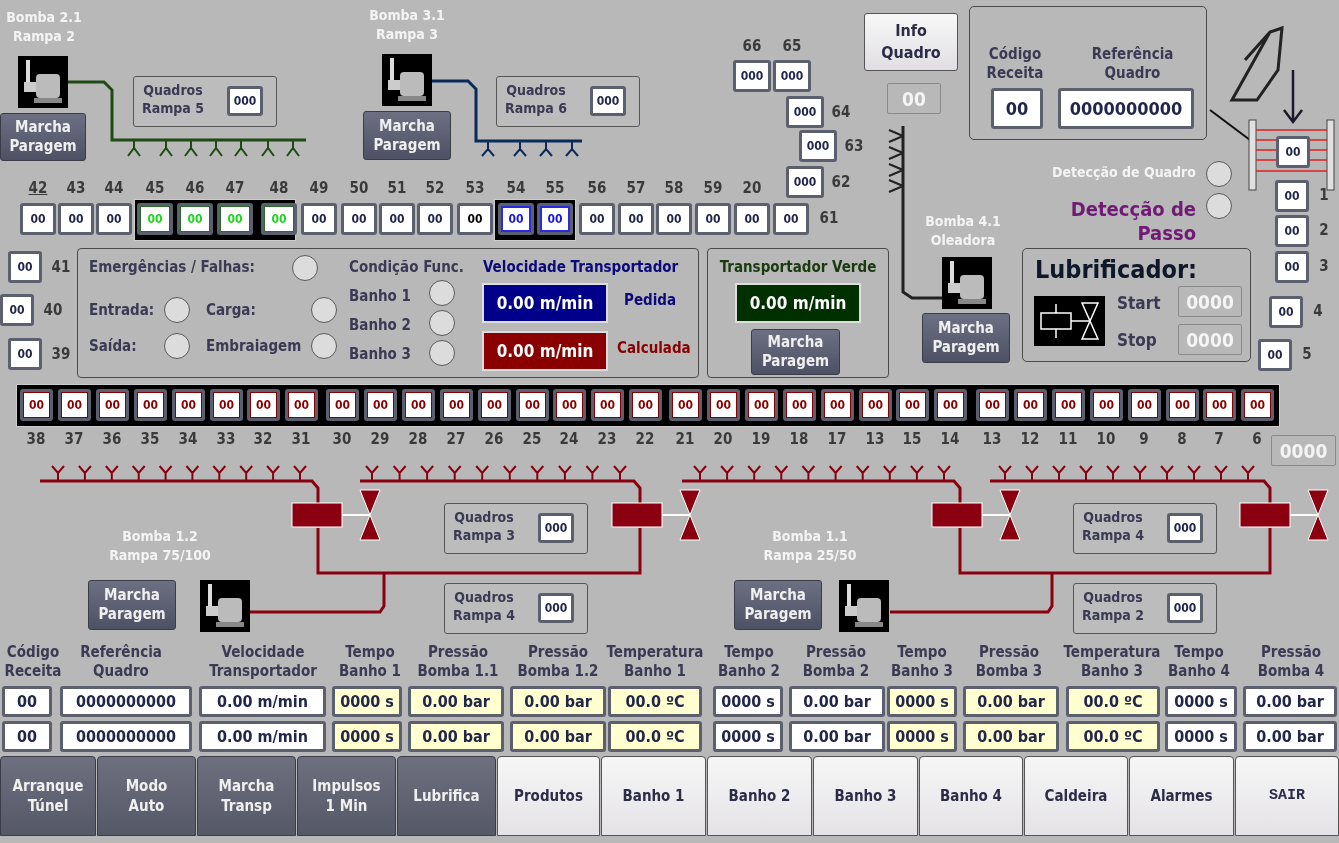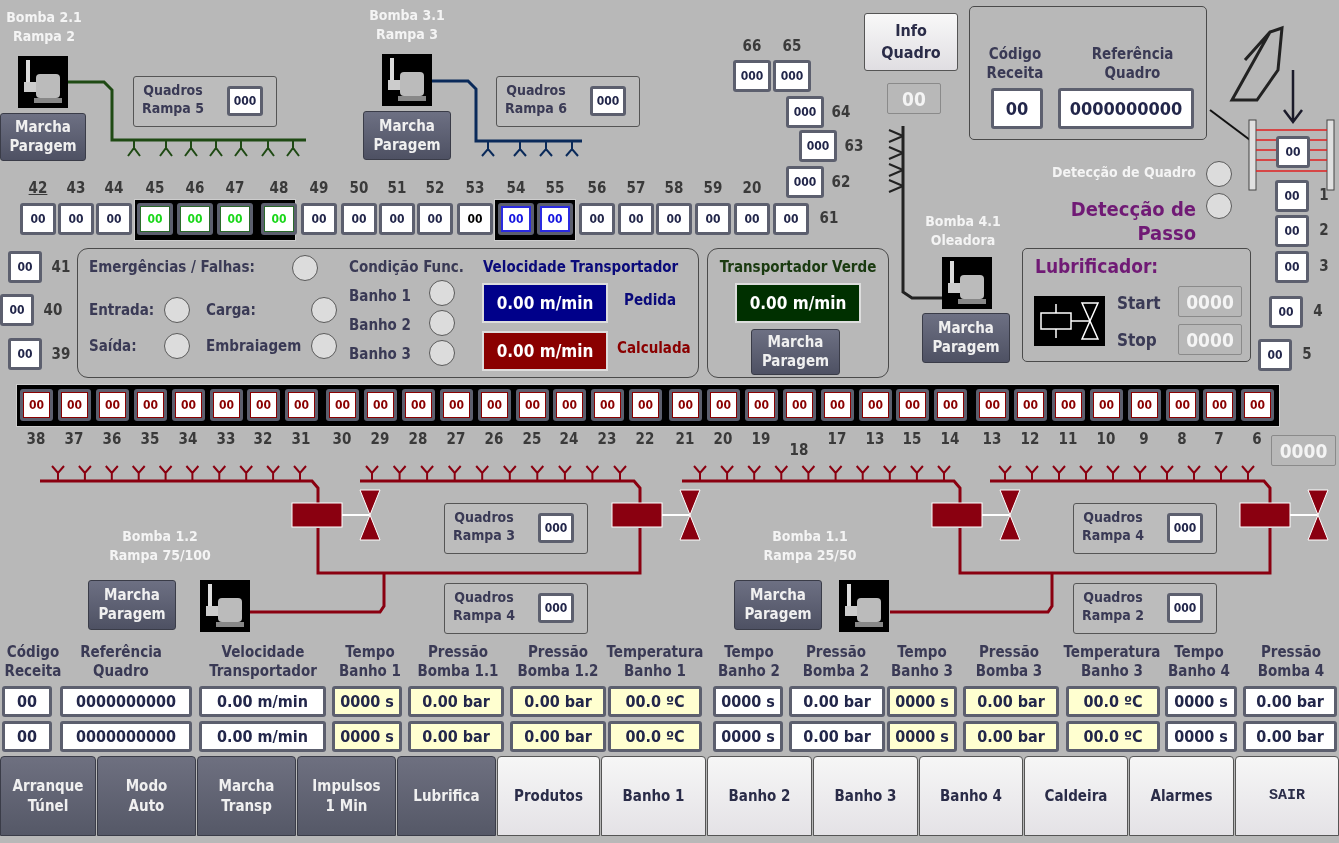--- a/index.html
+++ b/index.html
@@ -8,21 +8,21 @@
   .lbl-white { color: #f4f4f4; font-size: 14px; text-align: center; line-height: 19px; }
   .num { color: #3a3a3a; font-size: 15px; text-align: center; width: 38px; }
   .cell { position: absolute; width: 34px; height: 30px; background: #5c5f6e; border-radius: 3px; padding: 3px; }
   .cell .in { width: 100%; height: 100%; background: #fff; font-size: 12px; color: #22264a; display: flex; align-items: center; justify-content: center; }
   .cell.w3 { width: 36px; }
   .cell.green .in { color: #19d719; border: 1px solid #2a6a2a; }
   .cell.blue .in { color: #1414e0; border: 2px solid #2a2ae0; }
   .cell.red .in { color: #8a0000; border: 1px solid #8a0000; }
   .cell.black .in { color: #000; }
   .btn-dark { position: absolute; background: linear-gradient(#6d7083, #4e5163); color: #f0f0f0; border: 1px solid #3a3c48; border-radius: 3px; font-size: 15px; text-align: center; line-height: 19px; display: flex; flex-direction: column; justify-content: center; }
-  .panel { position: absolute; border: 1.5px solid #4a4a4a; border-radius: 11px; }
+  .panel { position: absolute; border: 1.5px solid #4a4a4a; border-radius: 4px; }
   .qbox { position: absolute; border: 1.5px solid #555; border-radius: 3px; background: #bcbcbc; }
   .qbox .t { position: absolute; left: 8px; top: 4px; font-size: 14px; line-height: 18px; text-align: center; color: #3a3a55; }
   .pump { position: absolute; width: 48px; height: 52px; background: #000; }
   .lamp { position: absolute; width: 26px; height: 26px; border-radius: 50%; background: #dcdcdc; border: 1.5px solid #5a5a5a; }
   .dispbox { position: absolute; background: #5c5f6e; border-radius: 3px; padding: 3px; }
   .dispbox .in { background: #fff; width: 100%; height: 100%; display: flex; align-items: center; justify-content: center; font-size: 16px; color: #22264a; }
   .dispbox.yel .in { background: #ffffd0; }
   .gray-disp { position: absolute; border: 1.5px solid #8a8a8a; border-radius: 2px; background: #b8b8b8; color: #f4f4f4; font-size: 19px; display: flex; align-items: center; justify-content: center; }
   .tab { position: absolute; top: 756px; height: 80px; font-size: 15px; text-align: center; display: flex; align-items: center; justify-content: center; line-height: 20px; border-radius: 4px 4px 0 0; }
   .tab.dark { background: linear-gradient(#6e7080, #555867); color: #f0f0f0; border: 1px solid #3a3c48; }
@@ -443,21 +443,21 @@
 <div class="panel" style="left:707px;top:248px;width:182px;height:130px">
   <div class="abs" style="left:0;top:9px;width:180px;text-align:center;font-size:15px;color:#1a3a10">Transportador Verde</div>
   <div class="abs" style="left:27px;top:34px;width:126px;height:40px;background:#003000;border:2px solid #ddd;color:#fff;font-size:17px;display:flex;align-items:center;justify-content:center">0.00 m/min</div>
   <div class="btn-dark" style="left:43px;top:80px;width:89px;height:46px">
       <span>Marcha</span>
       <span>Paragem</span>
     </div>
 </div>
 
 <div class="panel" style="left:1022px;top:248px;width:229px;height:114px;border-radius:5px">
-  <div class="abs" style="left:12px;top:6px;font-size:19px;color:#701a75">Lubrificador:</div>
+  <div class="abs" style="left:12px;top:6px;font-size:25px;color:#0f172a">Lubrificador:</div>
   <div class="abs" style="left:11px;top:47px;width:71px;height:50px;background:#000"><svg width="71" height="50">
         <g stroke="#fff" stroke-width="1.5" fill="none">
           <rect x="7" y="17" width="30" height="16"></rect>
           <line x1="22" y1="8" x2="22" y2="17"></line>
           <line x1="22" y1="33" x2="22" y2="42"></line>
           <line x1="37" y1="25" x2="56" y2="25"></line>
           <path d="M48,7 L64,7 L56,25 Z M48,43 L64,43 L56,25 Z"></path>
         </g>
       </svg></div>
   <div class="abs" style="left:94px;top:44px;font-size:17px">Start</div>
@@ -544,21 +544,21 @@
       <div class="in">00</div>
     </div>
     <div class="abs num" style="left: 704px; top: 430px;">20</div>
     <div class="cell red" style="left: 745px; top: 389px; width: 33px; height: 32px;">
       <div class="in">00</div>
     </div>
     <div class="abs num" style="left: 742px; top: 430px;">19</div>
     <div class="cell red" style="left: 783px; top: 389px; width: 33px; height: 32px;">
       <div class="in">00</div>
     </div>
-    <div class="abs num" style="left: 780px; top: 430px; margin-top: 11px;">18</div>
+    <div class="abs num" style="left: 780px; top: 430px;">18</div>
     <div class="cell red" style="left: 821px; top: 389px; width: 33px; height: 32px;">
       <div class="in">00</div>
     </div>
     <div class="abs num" style="left: 818px; top: 430px;">17</div>
     <div class="cell red" style="left: 859px; top: 389px; width: 33px; height: 32px;">
       <div class="in">00</div>
     </div>
     <div class="abs num" style="left: 856px; top: 430px;">13</div>
     <div class="cell red" style="left: 896px; top: 389px; width: 33px; height: 32px;">
       <div class="in">00</div>

